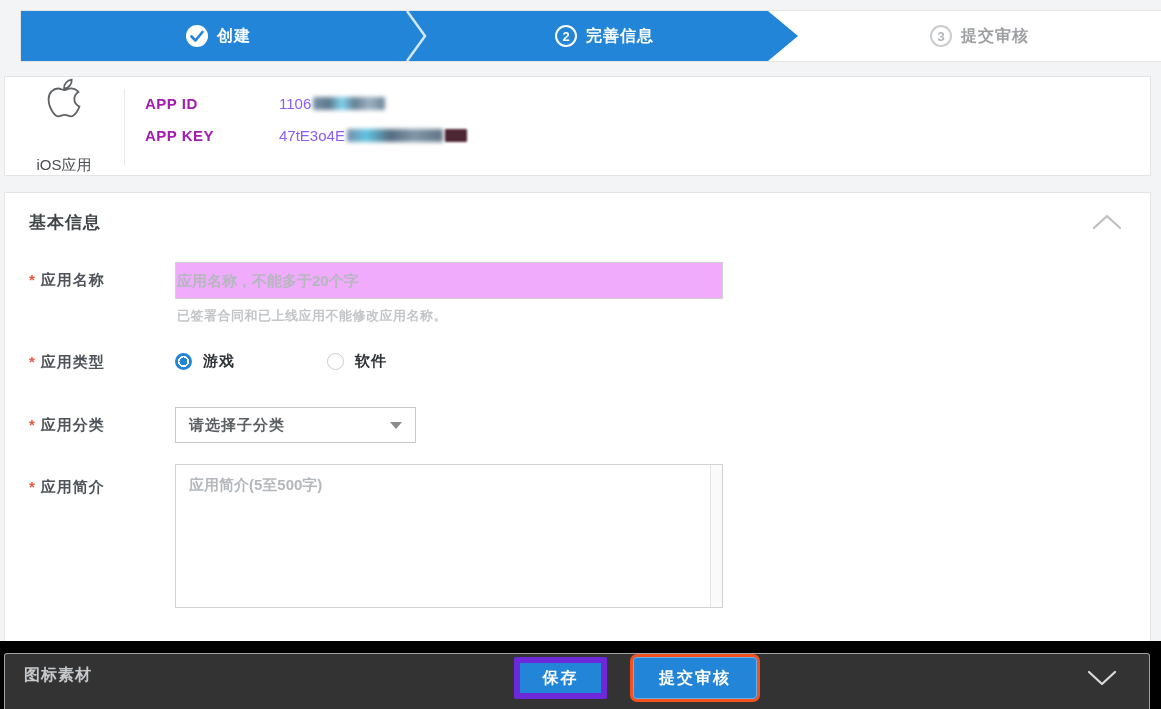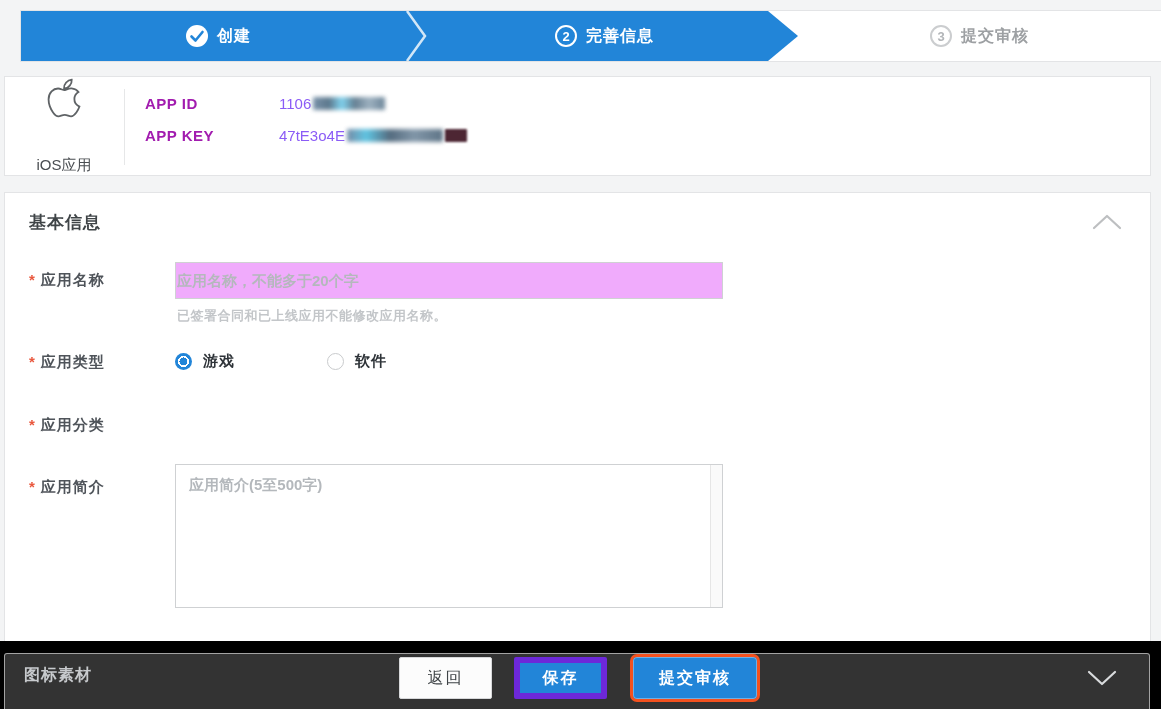--- a/index.html
+++ b/index.html
@@ -171,31 +171,34 @@
       <span class="radio-dot on"></span>
       <span class="radio-label">游戏</span>
     </div>
     <div class="radio-opt">
       <span class="radio-dot off"></span>
       <span class="radio-label">软件</span>
     </div>
   </div>
 
   <div class="form-label" style="top:223px;"><span class="req">*</span><span>应用分类</span></div>
+  <div class="select-box">
+    <span class="select-value">请选择子分类</span>
+    <span class="select-caret"></span>
+  </div>
 
   <div class="form-label" style="top:285px;"><span class="req">*</span><span>应用简介</span></div>
   <div class="textarea-wrap">
     <textarea class="intro-textarea" placeholder="应用简介(5至500字)" style=""></textarea>
     <div class="fake-scrollbar"></div>
   </div>
 </div>
 
 <div class="abs footer">
   <div class="ghost-card"></div>
   <div class="next-section-title">图标素材</div>
   <svg class="footer-chevron" width="32" height="18" viewBox="0 0 32 18">
     <polyline points="3,3 16,15 29,3" fill="none" stroke="#d9dbdd" stroke-width="2.2" stroke-linecap="round" stroke-linejoin="round"></polyline>
   </svg>
 
-  <button class="btn btn-back">返回</button>
   <button class="btn btn-save">保存</button>
   <button class="btn btn-submit">提交审核</button>
 </div>
 
 </body></html>

